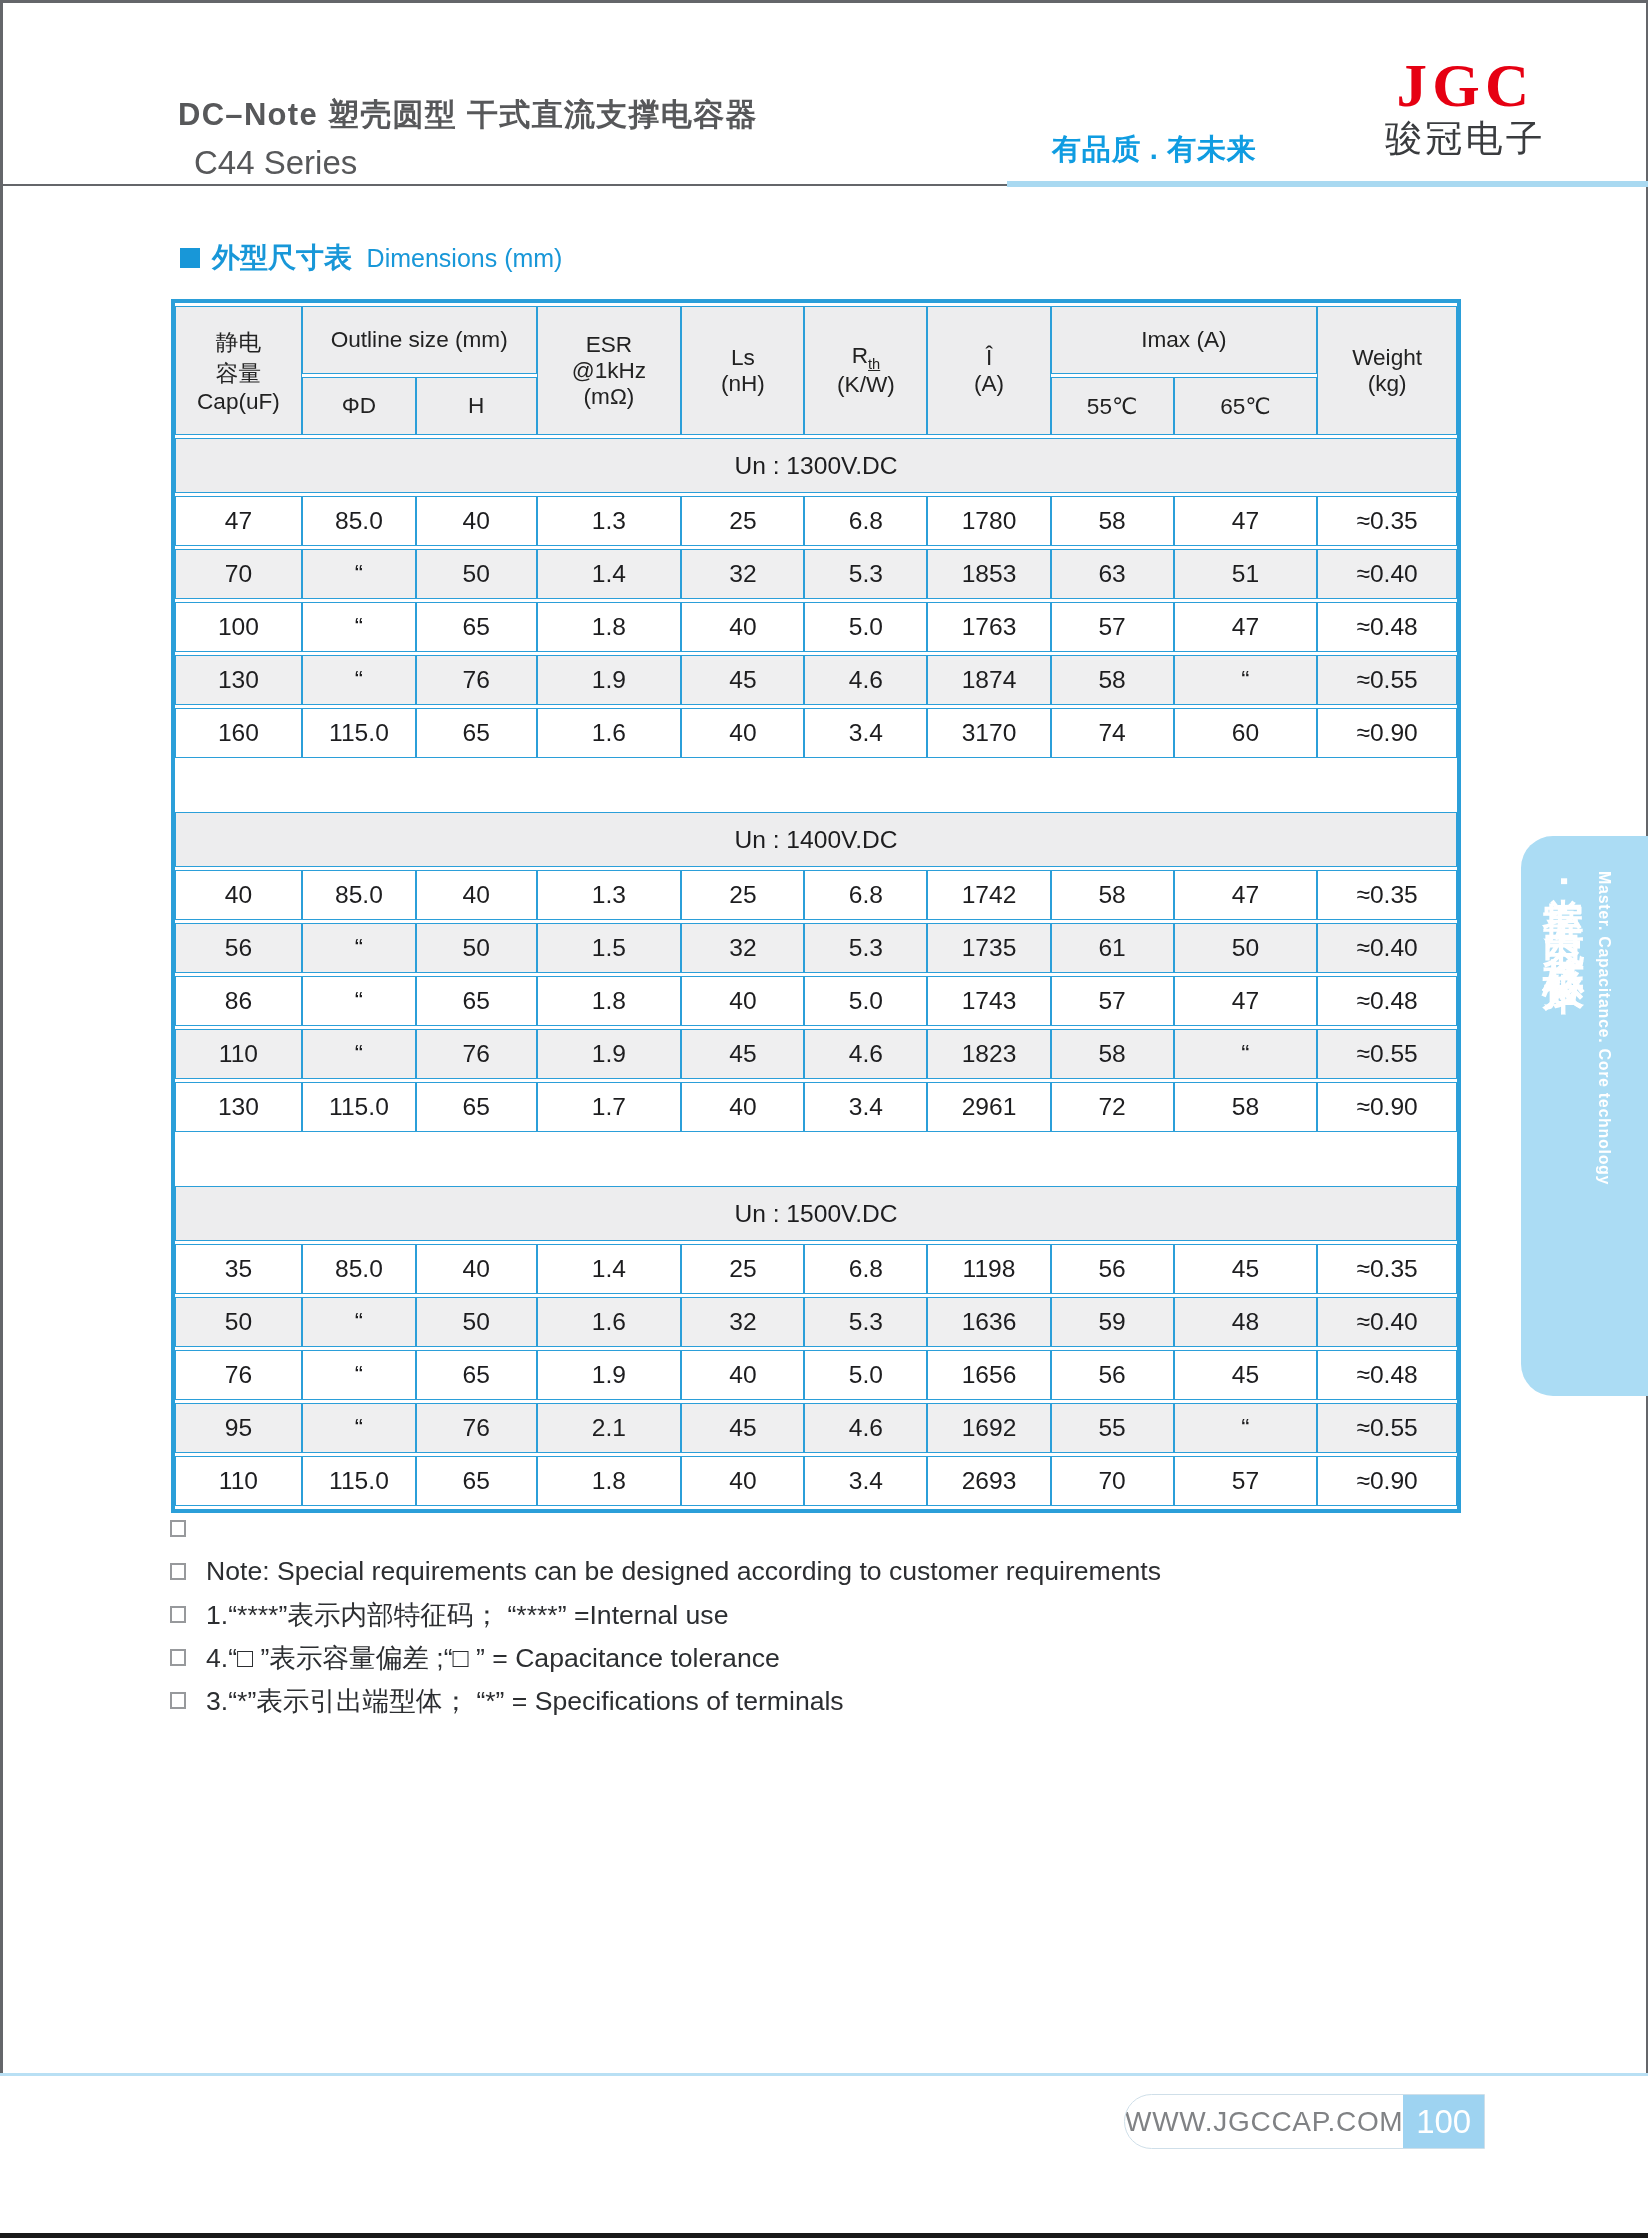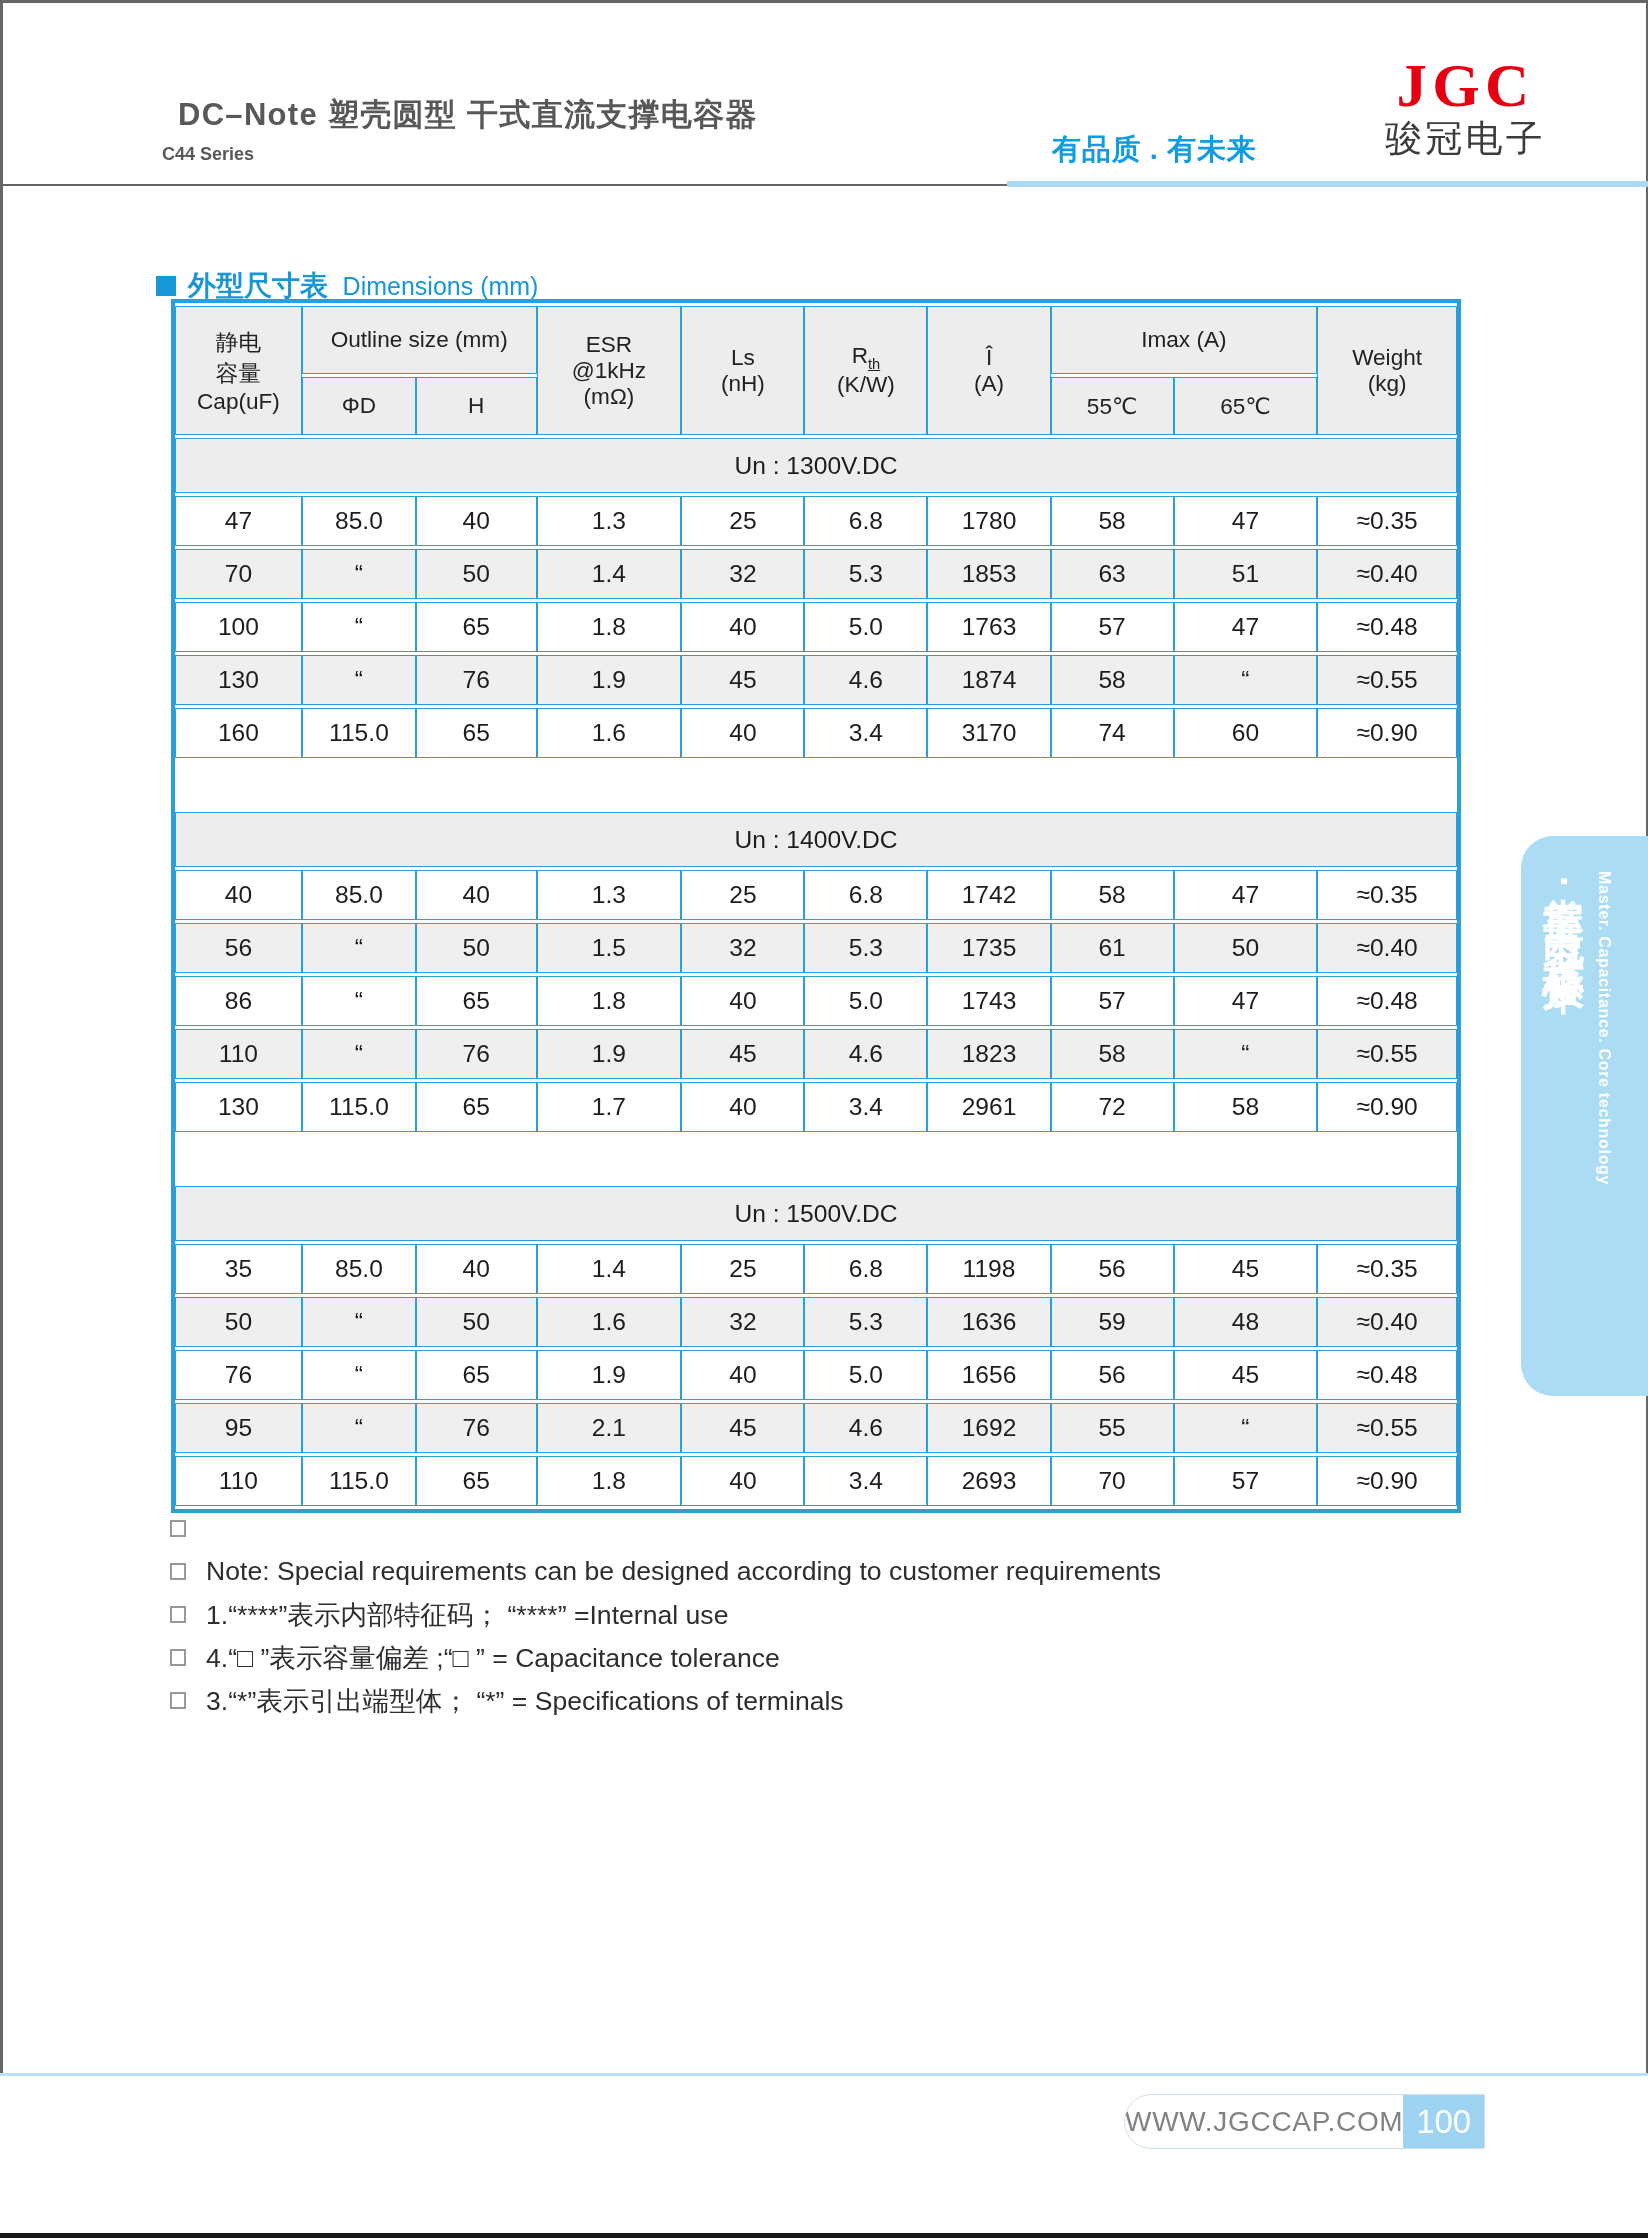--- a/index.html
+++ b/index.html
@@ -8,29 +8,29 @@
     font-family:"Liberation Sans","DejaVu Sans",sans-serif;
     color:#3c3e42;overflow:hidden;
   }
   
   .frame-top{position:absolute;left:0;top:0;width:1649px;height:2.7px;background:#64666a;}
   .frame-left{position:absolute;left:0;top:0;width:2.7px;height:2075px;background:#64666a;}
   .frame-right{position:absolute;right:0;top:0;width:2.7px;height:2075px;background:#64666a;}
   .bottom-strip{position:absolute;left:0;top:2233px;width:1649px;height:6px;background:#191919;}
   
   .hdr-title{position:absolute;left:178px;top:94px;font-size:31px;font-weight:bold;color:#57585a;letter-spacing:1.3px;}
-  .hdr-series{position:absolute;left:162px;top:144px;font-size:18px;font-weight:bold;color:#57585a;}
+  .hdr-series{position:absolute;left:194px;top:144px;font-size:33px;font-weight:normal;color:#57585a;}
   .hdr-slogan{position:absolute;left:1052px;top:130px;font-size:29px;font-weight:bold;color:#0f9ce1;letter-spacing:0.7px;}
   .logo-block{position:absolute;left:1356px;top:53px;width:219px;text-align:center;}
   .logo-jgc{font-family:"Liberation Serif","DejaVu Serif",serif;font-size:61px;font-weight:bold;color:#e60012;letter-spacing:5.3px;line-height:66px;}
   .logo-company{font-size:37px;font-weight:500;color:#3a3c3f;letter-spacing:3.3px;line-height:40px;}
   .rule-gray{position:absolute;left:0;top:184px;width:1007px;height:2px;background:#64666a;}
   .rule-blue{position:absolute;left:1007px;top:181px;width:642px;height:6px;background:#a9d9f1;}
   
-  .section-title{position:absolute;left:156px;top:239px;font-size:28px;color:#1897d8;display:flex;align-items:center;margin-top:28px;}
+  .section-title{position:absolute;left:180px;top:239px;font-size:28px;color:#1897d8;display:flex;align-items:center;}
   .sq{width:20px;height:20px;background:#1897d8;display:inline-block;margin-right:12px;}
   .st-cn{font-weight:bold;margin-right:14.6px;}
   .st-en{font-weight:normal;font-size:25px;}
   
   .table-wrap{position:absolute;left:171px;top:299px;width:1282px;border:4px solid #2b9fd9;background:#ffffff;}
   table{width:100%;border-collapse:separate;border-spacing:0 3.3px;table-layout:fixed;}
   th,td{border:1.3px solid #2b9fd9;text-align:center;vertical-align:middle;padding:0;}
   thead th{background:#ededee;font-weight:normal;font-size:22.6px;color:#222;}
   thead tr.r1 th{height:66px;}
   thead tr.r2 th{height:56px;}

